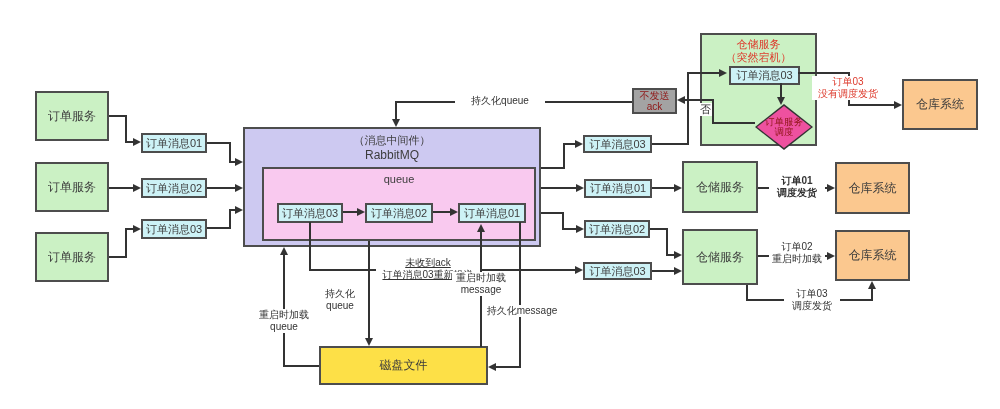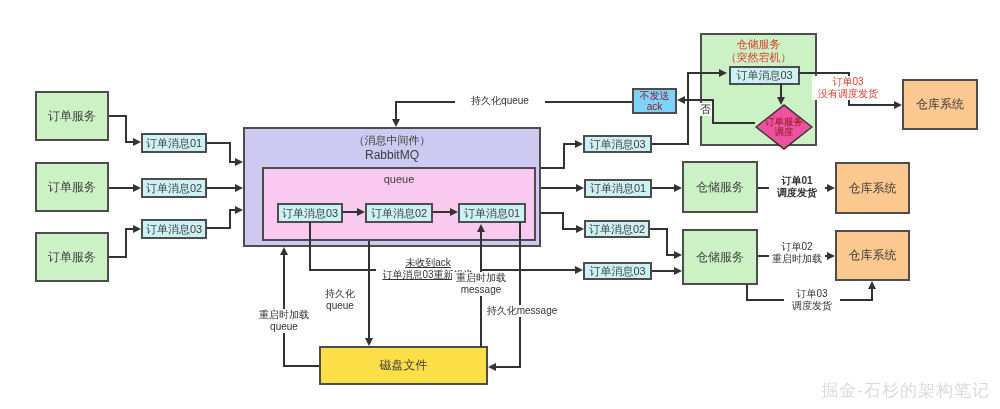--- a/index.html
+++ b/index.html
@@ -5,21 +5,21 @@
   html,body{margin:0;padding:0;background:#fff;}
   #canvas{position:relative;width:1000px;height:409px;background:#fff;overflow:hidden;
           font-family:"Liberation Sans","DejaVu Sans",sans-serif;color:#3c3c3c;}
   .node{position:absolute;border:2px solid #4d4d4d;box-sizing:border-box;
         display:flex;align-items:center;justify-content:center;text-align:center;}
   .green{background:#cbf1c4;font-size:12px;}
   .cyan{background:#cdf2f6;font-size:11px;}
   .purple{background:#cdc9f1;}
   .qpink{background:#f9c9ef;}
   .dpink{background:#fde047;font-size:12px;}
-  .hotpink{background:#7dd3fc;color:#8f1616;font-size:10px;line-height:1.15;}
+  .hotpink{background:#a3a3a3;color:#8f1616;font-size:10px;line-height:1.15;}
   .pre{white-space:pre-line;}
   .h{position:absolute;height:2px;background:#333;}
   .v{position:absolute;width:2px;background:#333;}
   .ar,.al,.au,.ad{position:absolute;width:0;height:0;}
   .ar{border-top:4px solid transparent;border-bottom:4px solid transparent;border-left:8px solid #333;}
   .al{border-top:4px solid transparent;border-bottom:4px solid transparent;border-right:8px solid #333;}
   .au{border-left:4px solid transparent;border-right:4px solid transparent;border-bottom:8px solid #333;}
   .ad{border-left:4px solid transparent;border-right:4px solid transparent;border-top:8px solid #333;}
   .lbl{position:absolute;font-size:10px;line-height:1.2;text-align:center;color:#333;
        background:#fff;white-space:pre-line;}
@@ -238,14 +238,13 @@
 调度发货</div>
   <div class="lbl" style="left:376px;top:257px;width:104px;text-decoration:underline;">未收到ack
 订单消息03重新投递</div>
   <div class="lbl" style="left:452px;top:272px;width:58px;">重启时加载
 message</div>
   <div class="lbl" style="left:312px;top:288px;width:56px;">持久化queue</div>
   <div class="lbl" style="left:486px;top:305px;width:72px;">持久化message</div>
   <div class="lbl" style="left:256px;top:309px;width:56px;">重启时加载
 queue</div>
 
-  <div class="watermark">掘金-石杉的架构笔记</div>
 </div>
 
 </body></html>

